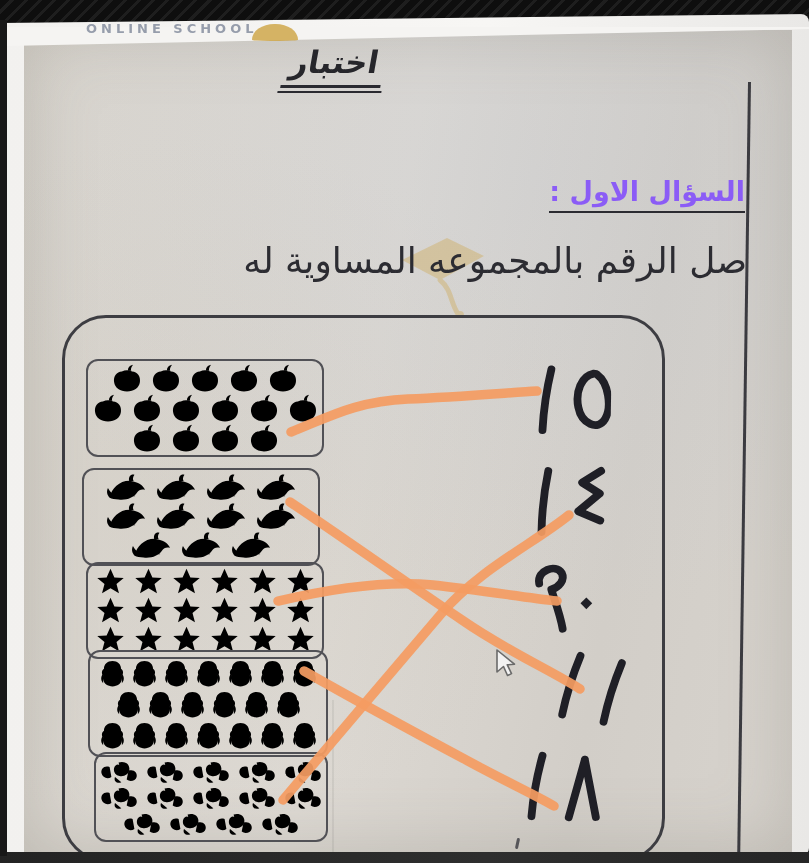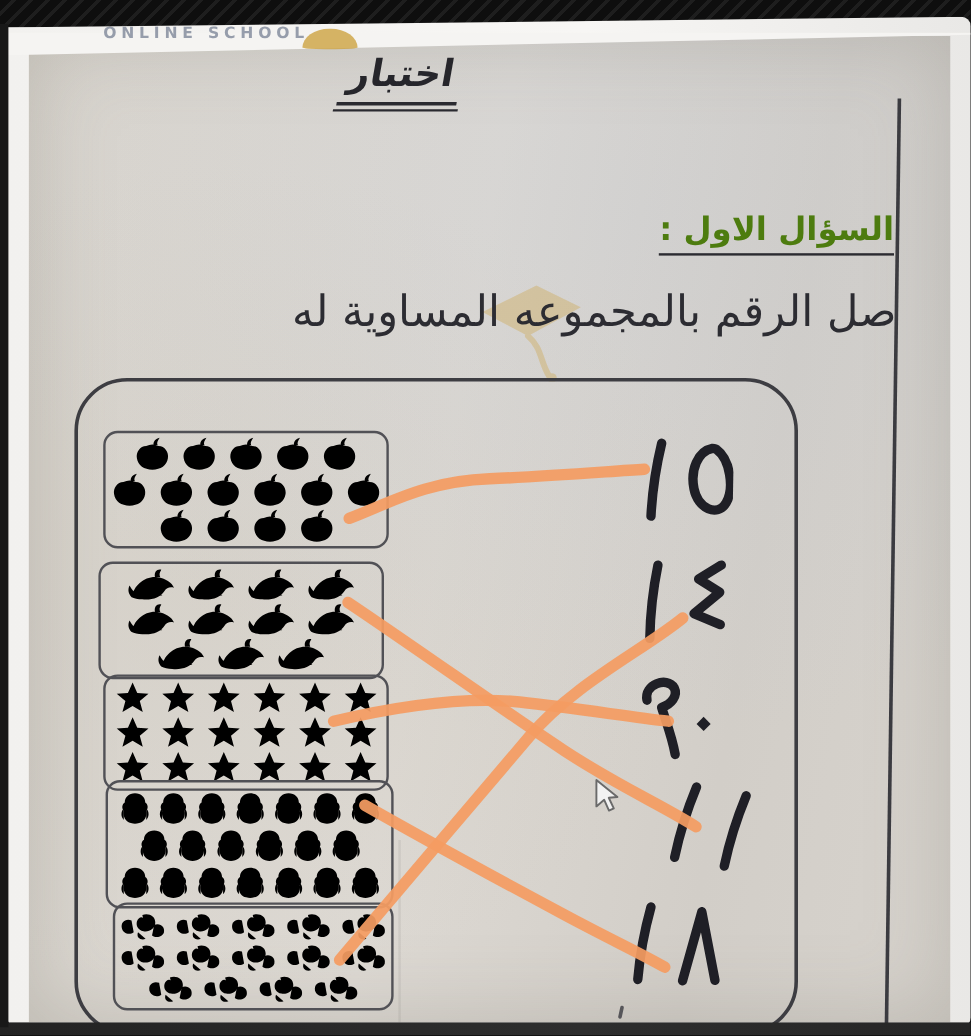--- a/index.html
+++ b/index.html
@@ -35,21 +35,21 @@
     background:#cda240;opacity:.8;border-radius:50% 50% 42% 42% / 95% 95% 8% 8%;}
 
   
   .title{position:absolute;left:284px;top:44px;z-index:6;font-size:31px;font-weight:bold;
     color:#26262b;direction:rtl;transform:skewX(-10deg);padding:0 6px 5px 6px;
     border-bottom:3px solid #2a2a30;}
   .title::after{content:"";position:absolute;left:-2px;right:-2px;bottom:-8px;height:2px;background:#2a2a30;}
 
   
   .section-heading{position:absolute;right:64px;top:176px;z-index:6;font-size:27px;font-weight:bold;
-    color:#4d7c0f;direction:rtl;border-bottom:2.5px solid #2b2b31;padding-bottom:4px;}
+    color:#8b5cf6;direction:rtl;border-bottom:2.5px solid #2b2b31;padding-bottom:4px;}
   .instruction{position:absolute;right:62px;top:240px;z-index:6;font-size:36px;font-weight:500;
     color:#2c2c32;direction:rtl;white-space:nowrap;}
 
   
   .wm-cap{position:absolute;left:392px;top:230px;z-index:5;opacity:.34;}
 
   
   .page-frame-line{position:absolute;left:748px;top:82px;width:2.5px;height:774px;z-index:6;
     background:#3b3b40;transform:rotate(.8deg);transform-origin:top center;}
 

